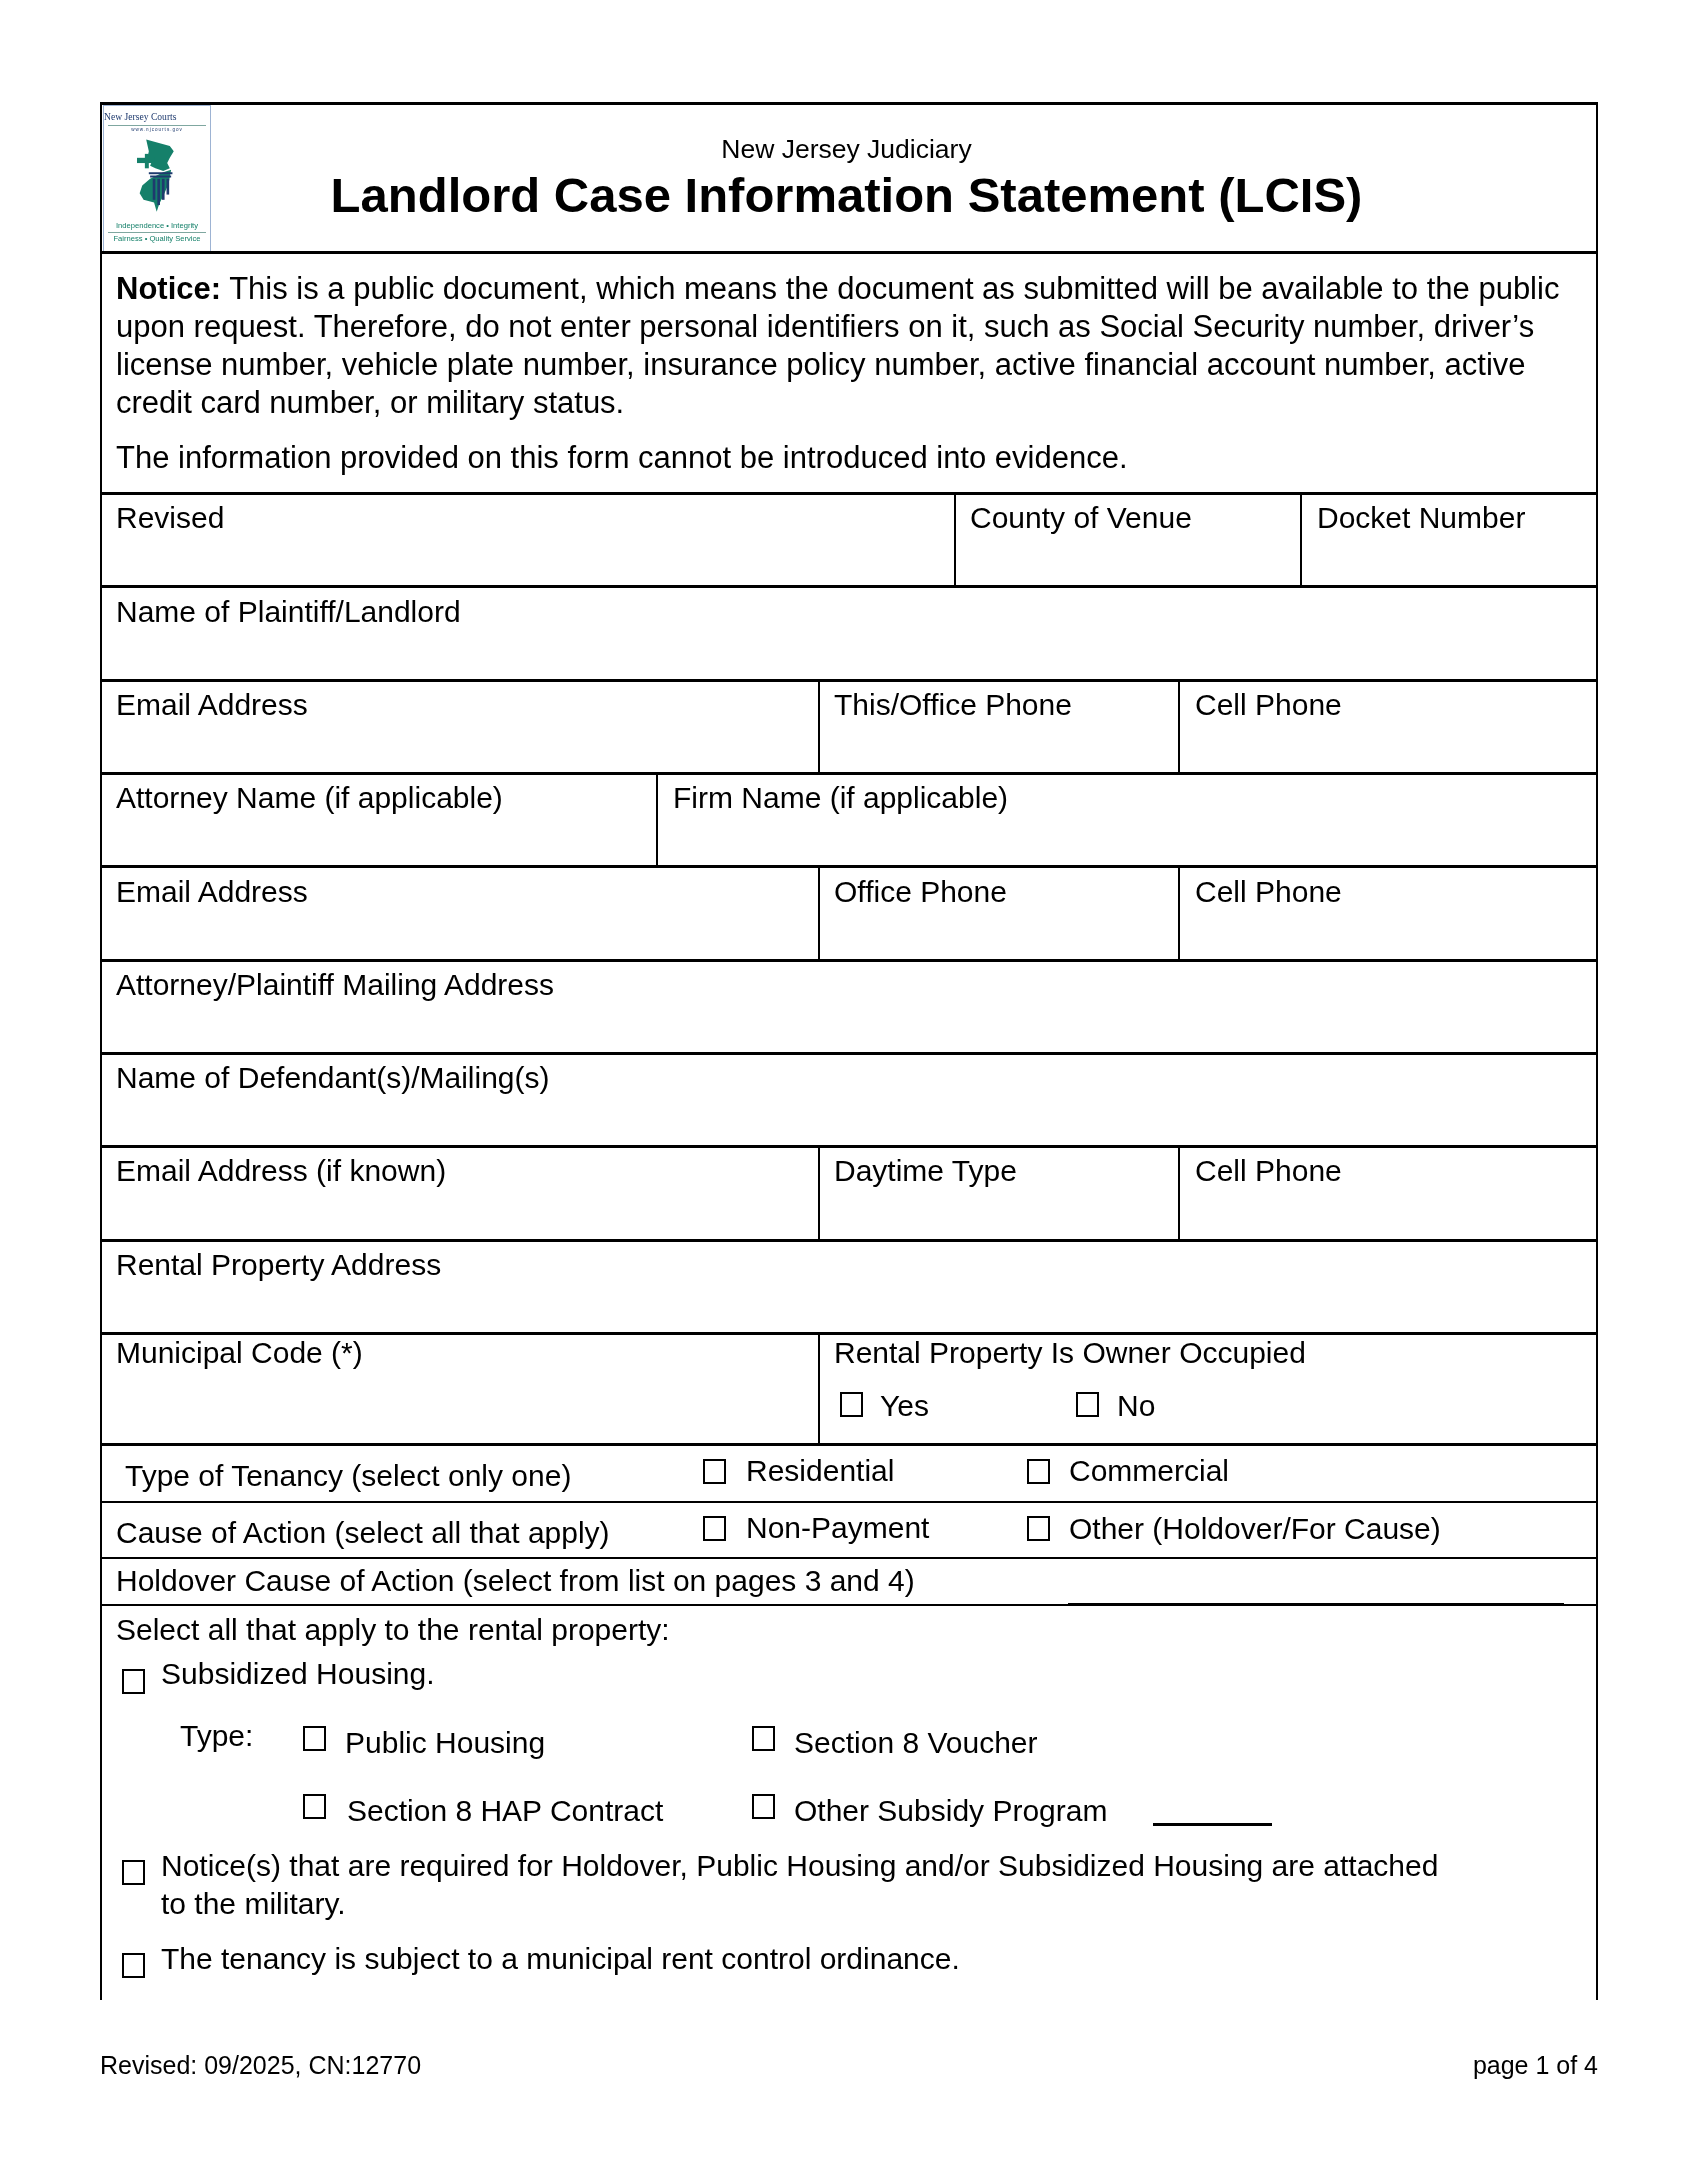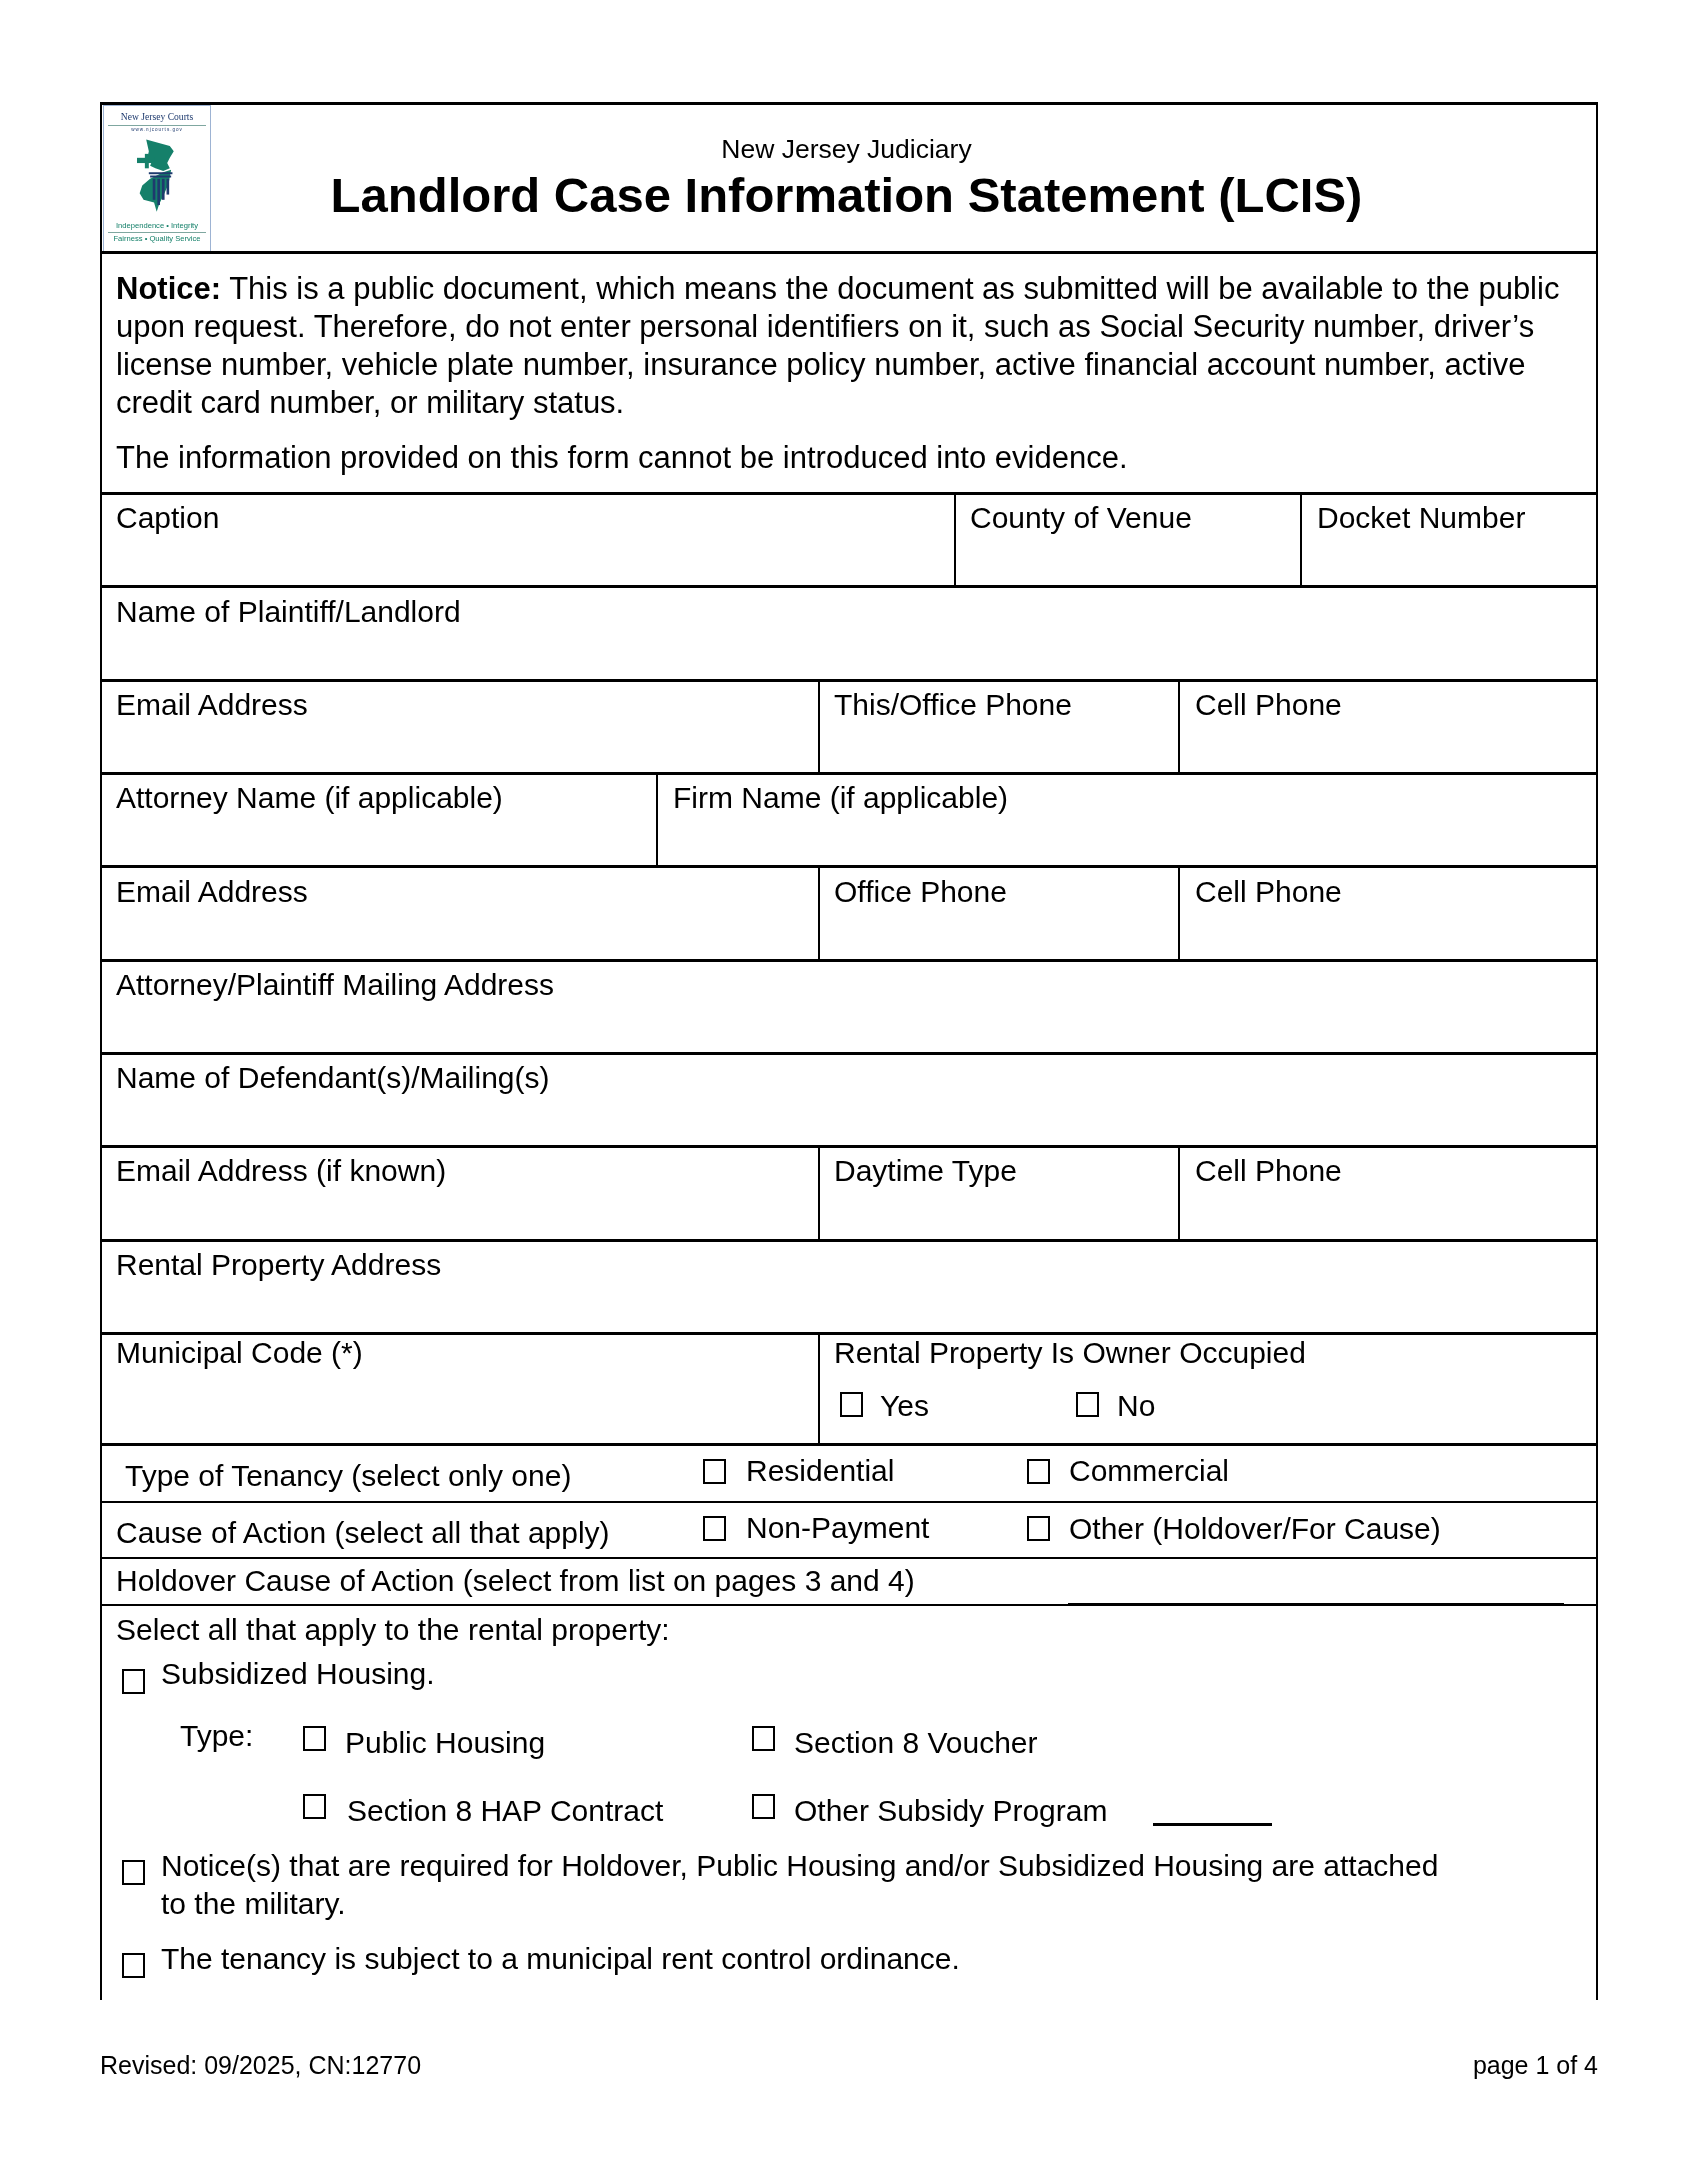--- a/index.html
+++ b/index.html
@@ -21,21 +21,21 @@
       position: absolute; width: 22.5px; height: 25px; border: 2px solid #000; box-sizing: border-box;
       background: #fff; cursor: pointer;
     }
     .ul { position: absolute; height: 2.6px; background: #000; }
 
     
     .logo {
       position: absolute; left: 103px; top: 105px; width: 108px; height: 147px;
       border: 1.3px solid #9db3d3; box-sizing: border-box; background: #fff;
     }
-    .logo .t1 { position: absolute; left: 0; right: 0; top: 5.3px; text-align: center;
+    .logo .t1 { position: absolute; left: 0; right: 0; top: 5.3px; text-align: left;
       font-family: "Liberation Serif", "DejaVu Serif", serif; font-size: 9.6px; color: #1e3a6e; white-space: nowrap; }
     .logo .rule { position: absolute; left: 4px; right: 4px; height: 0.7px; background: #7fa7a0; }
     .logo .t2 { position: absolute; left: 0; right: 0; top: 21px; text-align: center;
       font-size: 4.6px; letter-spacing: 1px; color: #1e3a6e; }
     .logo .t3 { position: absolute; left: 0; right: 0; text-align: center;
       font-size: 7.6px; color: #15806a; white-space: nowrap; }
     .logo svg { position: absolute; left: 33px; top: 32px; }
 
     .title-sub { position: absolute; left: 0; width: 1693px; top: 134px; text-align: center; font-size: 26.5px; }
     .title-main { position: absolute; left: 0; width: 1693px; top: 167px; text-align: center; font-size: 49px; font-weight: bold; }
@@ -75,21 +75,21 @@
 <div class="title-sub">New Jersey Judiciary</div>
 <div class="title-main">Landlord Case Information Statement (LCIS)</div>
 
 <div class="hline thick" style="top:251px"></div>
 
 <div class="notice"><b>Notice:</b><span> This is a public document, which means the document as submitted will be available to the public upon request. Therefore, do not enter personal identifiers on it, such as Social Security number, driver’s license number, vehicle plate number, insurance policy number, active financial account number, active credit card number, or military status.</span></div>
 <div class="notice2">The information provided on this form cannot be introduced into evidence.</div>
 
 <div class="hline thick" style="top:492px"></div>
 
-<div class="lbl" style="left:116px; top:501px">Caption</div>
+<div class="lbl" style="left:116px; top:501px">Revised</div>
 <div class="vline" style="left:954px; top:492px; height:94px"></div>
 <div class="lbl" style="left:970px; top:501px">County of Venue</div>
 <div class="vline" style="left:1300px; top:492px; height:94px"></div>
 <div class="lbl" style="left:1317px; top:501px">Docket Number</div>
 <div class="hline thick" style="top:585px"></div>
 
 <div class="lbl" style="left:116px; top:595px">Name of Plaintiff/Landlord</div>
 <div class="hline thick" style="top:679px"></div>
 
 <div class="lbl" style="left:116px; top:688px">Email Address</div>

